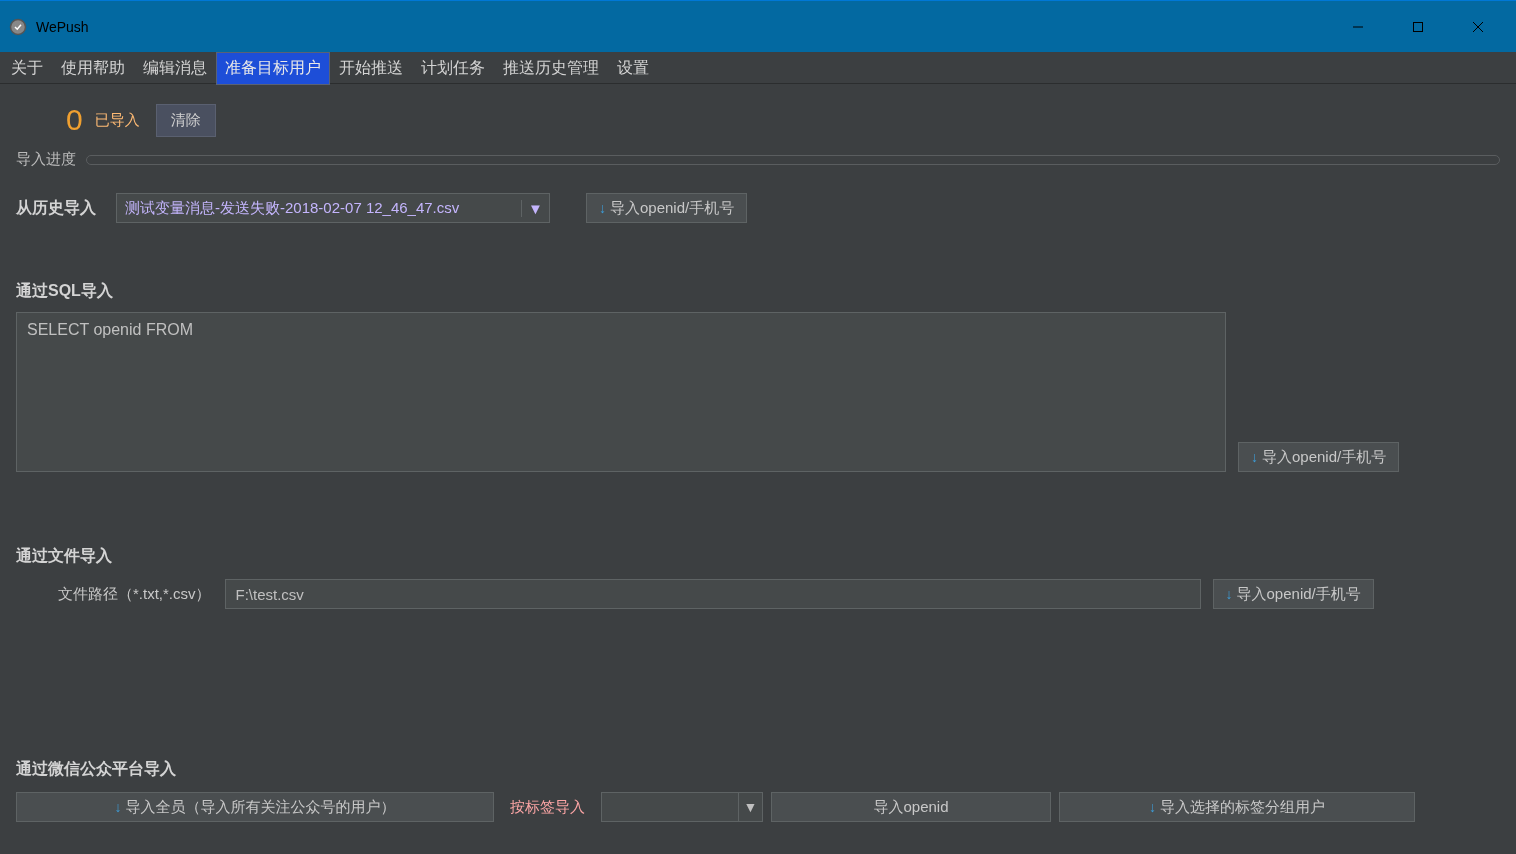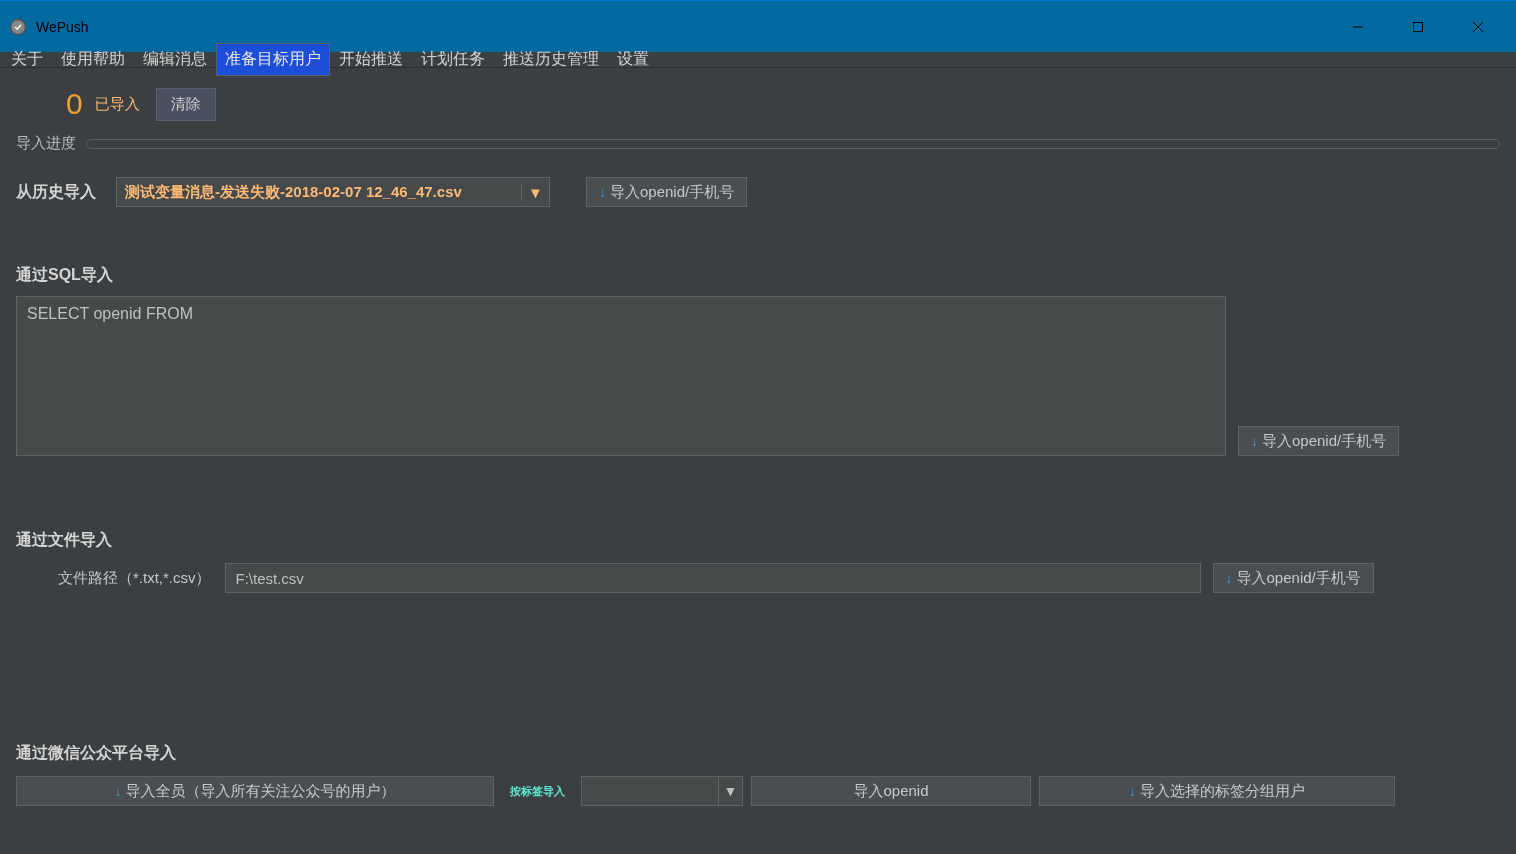--- a/index.html
+++ b/index.html
@@ -62,23 +62,23 @@
       cursor: pointer;
     }
     
     .titlebar-btn svg {
       width: 12px;
       height: 12px;
     }
     
     .tabs {
       background: #3c3f41;
-      height: 16px;
-      display: flex;
-      align-items: center;
+      height: 32px;
+      display: flex;
+      align-items: flex-start;
       padding: 0 2px;
       border-bottom: 1px solid #2b2d2e;
     }
     
     .tab {
       padding: 5px 8px;
       color: #d4d4d4;
       font-size: 16px;
       cursor: pointer;
       display: flex;
@@ -161,28 +161,27 @@
       color: #d4d4d4;
       font-size: 16px;
       font-weight: bold;
       margin-right: 8px;
       white-space: nowrap;
     }
     
     .select-box {
       background: #45494a;
       border: 1px solid #5e6364;
-      color: #fdba74;
+      color: #c4b5fd;
       padding: 4px 8px;
       font-size: 15px;
       display: flex;
       align-items: center;
       cursor: pointer;
       height: 30px;
-      font-weight: bold;
     }
     
     .select-box-text {
       flex: 1;
     }
     
     .select-arrow {
       width: 20px;
       text-align: center;
       border-left: 1px solid #5e6364;
@@ -284,25 +283,24 @@
       font-size: 15px;
       cursor: pointer;
       display: flex;
       align-items: center;
       justify-content: center;
       height: 30px;
     }
     
     .wechat-btn-1 { width: 478px; }
     .tag-label {
-      color: #5eead4;
-      font-size: 11px;
+      color: #fca5a5;
+      font-size: 15px;
       padding: 0 8px;
       white-space: nowrap;
-      font-weight: bold;
     }
     .tag-select {
       width: 162px;
       height: 30px;
       background: #45494a;
       border: 1px solid #5e6364;
       display: flex;
     }
     .tag-select-arrow {
       width: 24px;

